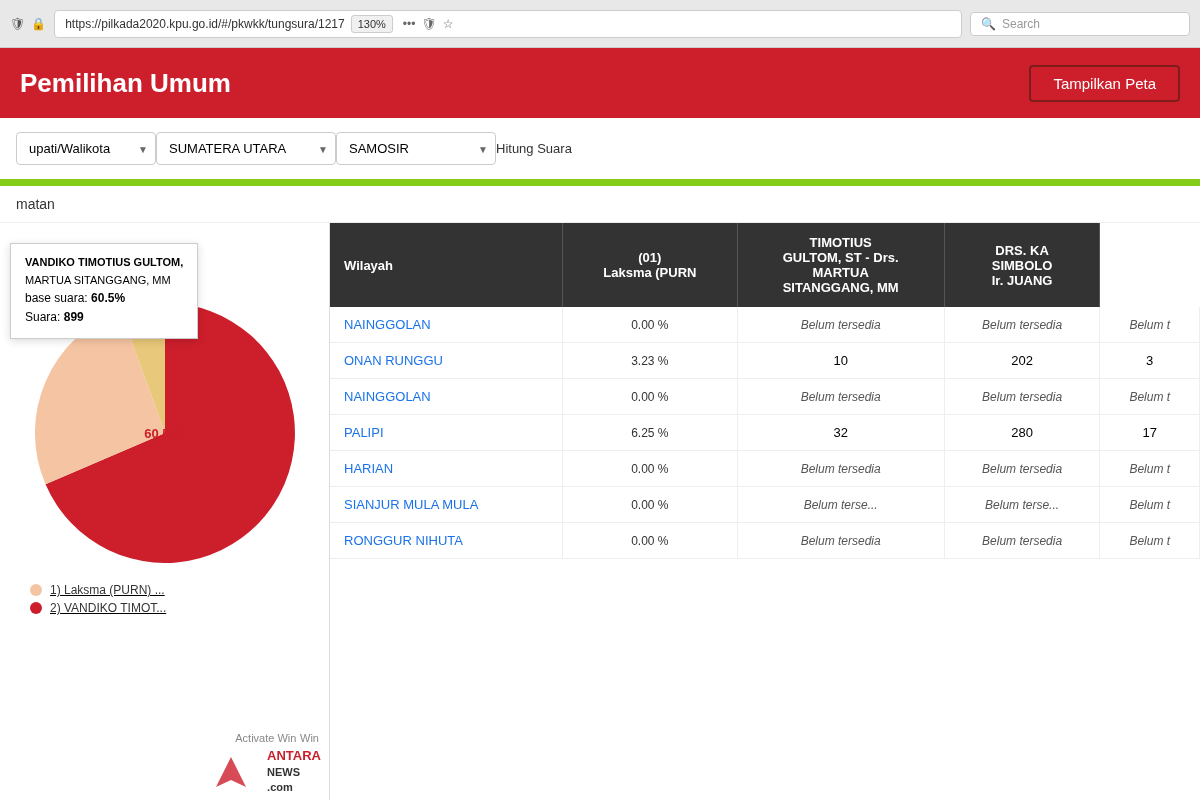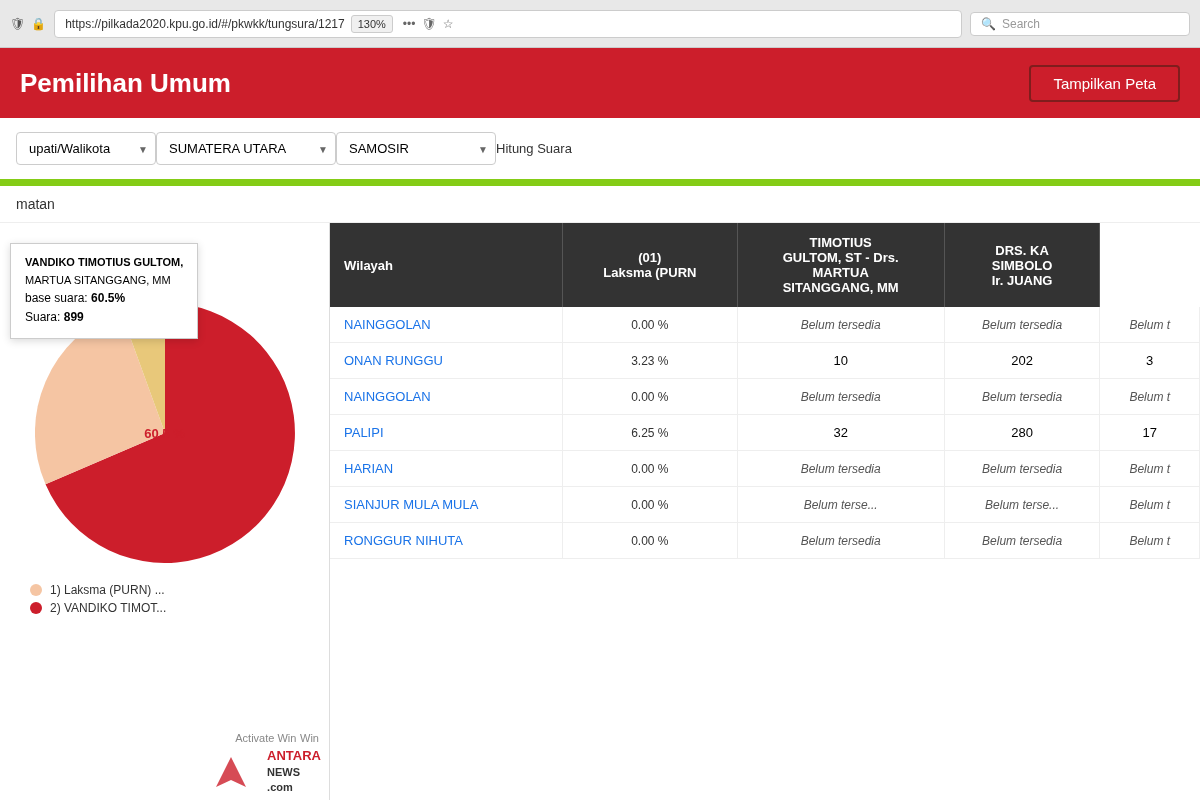--- a/index.html
+++ b/index.html
@@ -341,21 +341,21 @@
 
         <path d="M 0 0 L 1 0 A 1 1 0 1 1 -0.395 -0.919 Z" fill="#cc1e2b"></path>
 
         <path d="M 0 0 L -0.395 -0.919 A 1 1 0 0 1 0.940 -0.342 Z" fill="#f5c5a3"></path>
 
         <path d="M 0 0 L 0.940 -0.342 A 1 1 0 0 1 1 0 Z" fill="#e8c87a"></path>
       </svg>
       <div style="position:absolute; top:50%; left:50%; transform:translate(-50%,-50%); font-size:13px; font-weight:bold; color:#cc1e2b;">60.5 %</div>
     </div>
 
-    <div class="chart-legend" style="margin-top:20px; padding: 0 10px;">
+    <div class="chart-legend" style="margin-top:20px; padding: 0 10px; text-decoration: underline;">
       <div class="legend-item">
         <div class="legend-dot" style="background:#f5c5a3;"></div>
         <span>1) Laksma (PURN) ...</span>
       </div>
       <div class="legend-item">
         <div class="legend-dot" style="background:#cc1e2b;"></div>
         <span>2) VANDIKO TIMOT...</span>
       </div>
     </div>
 

